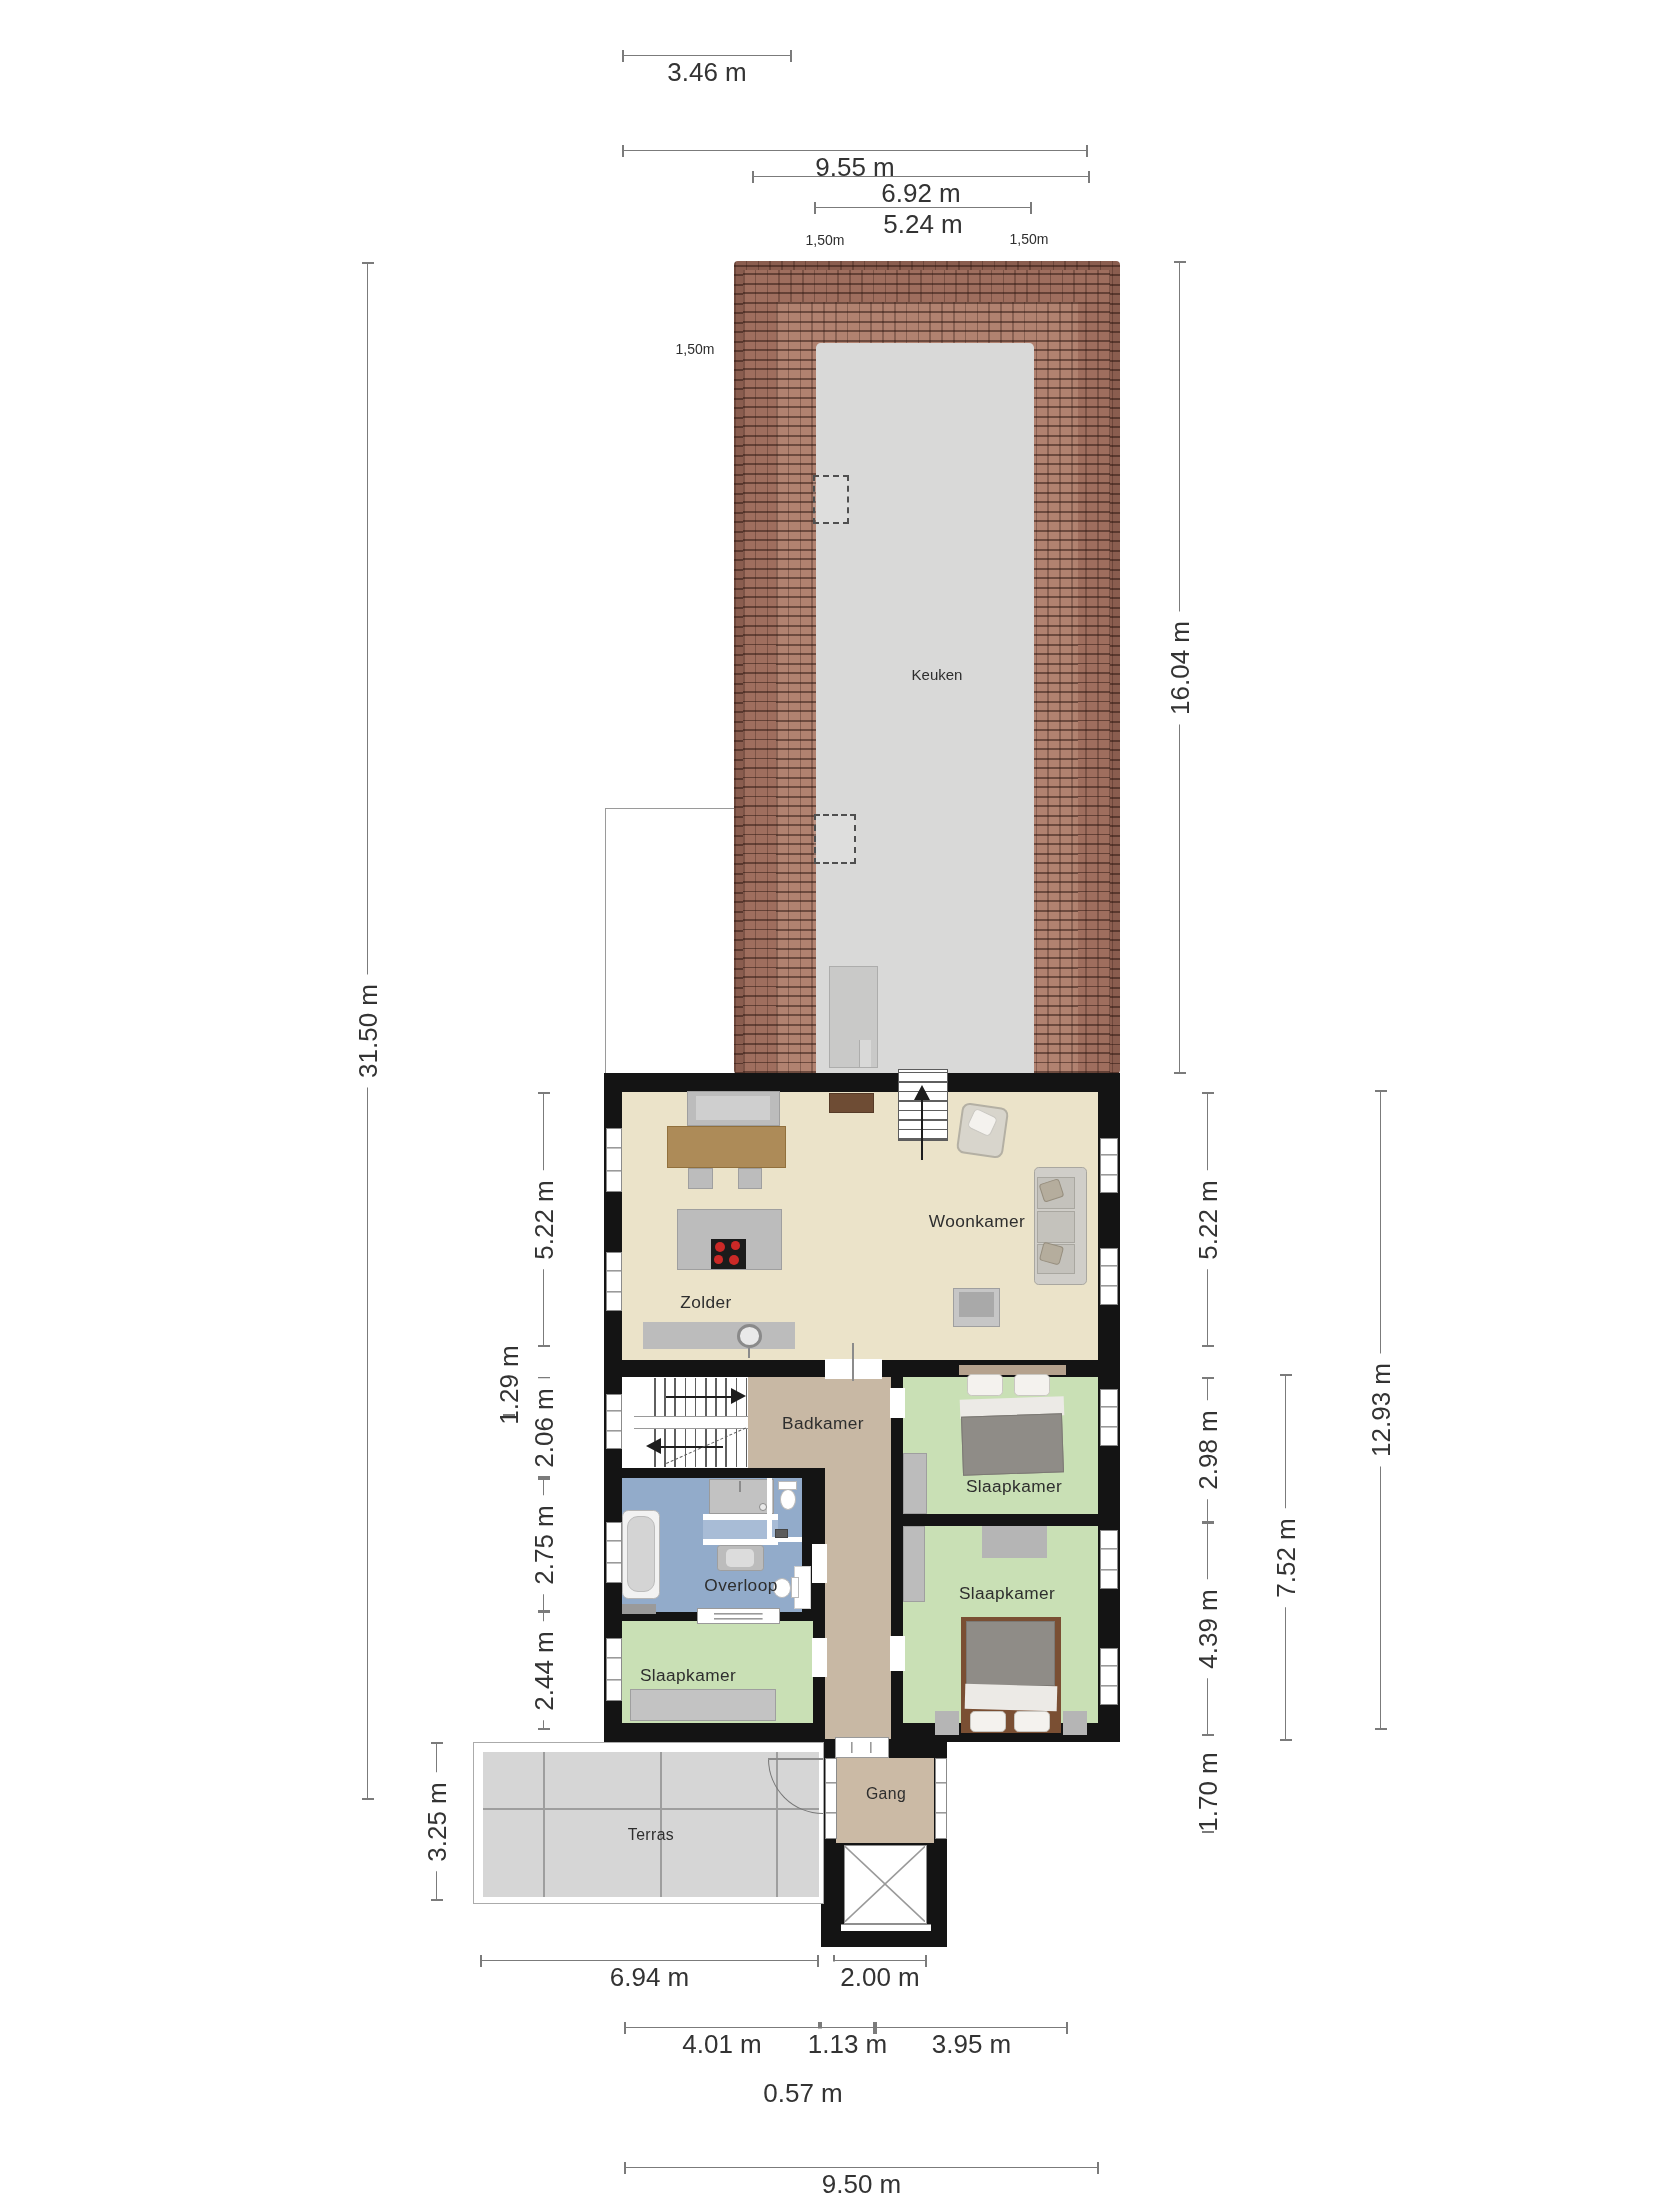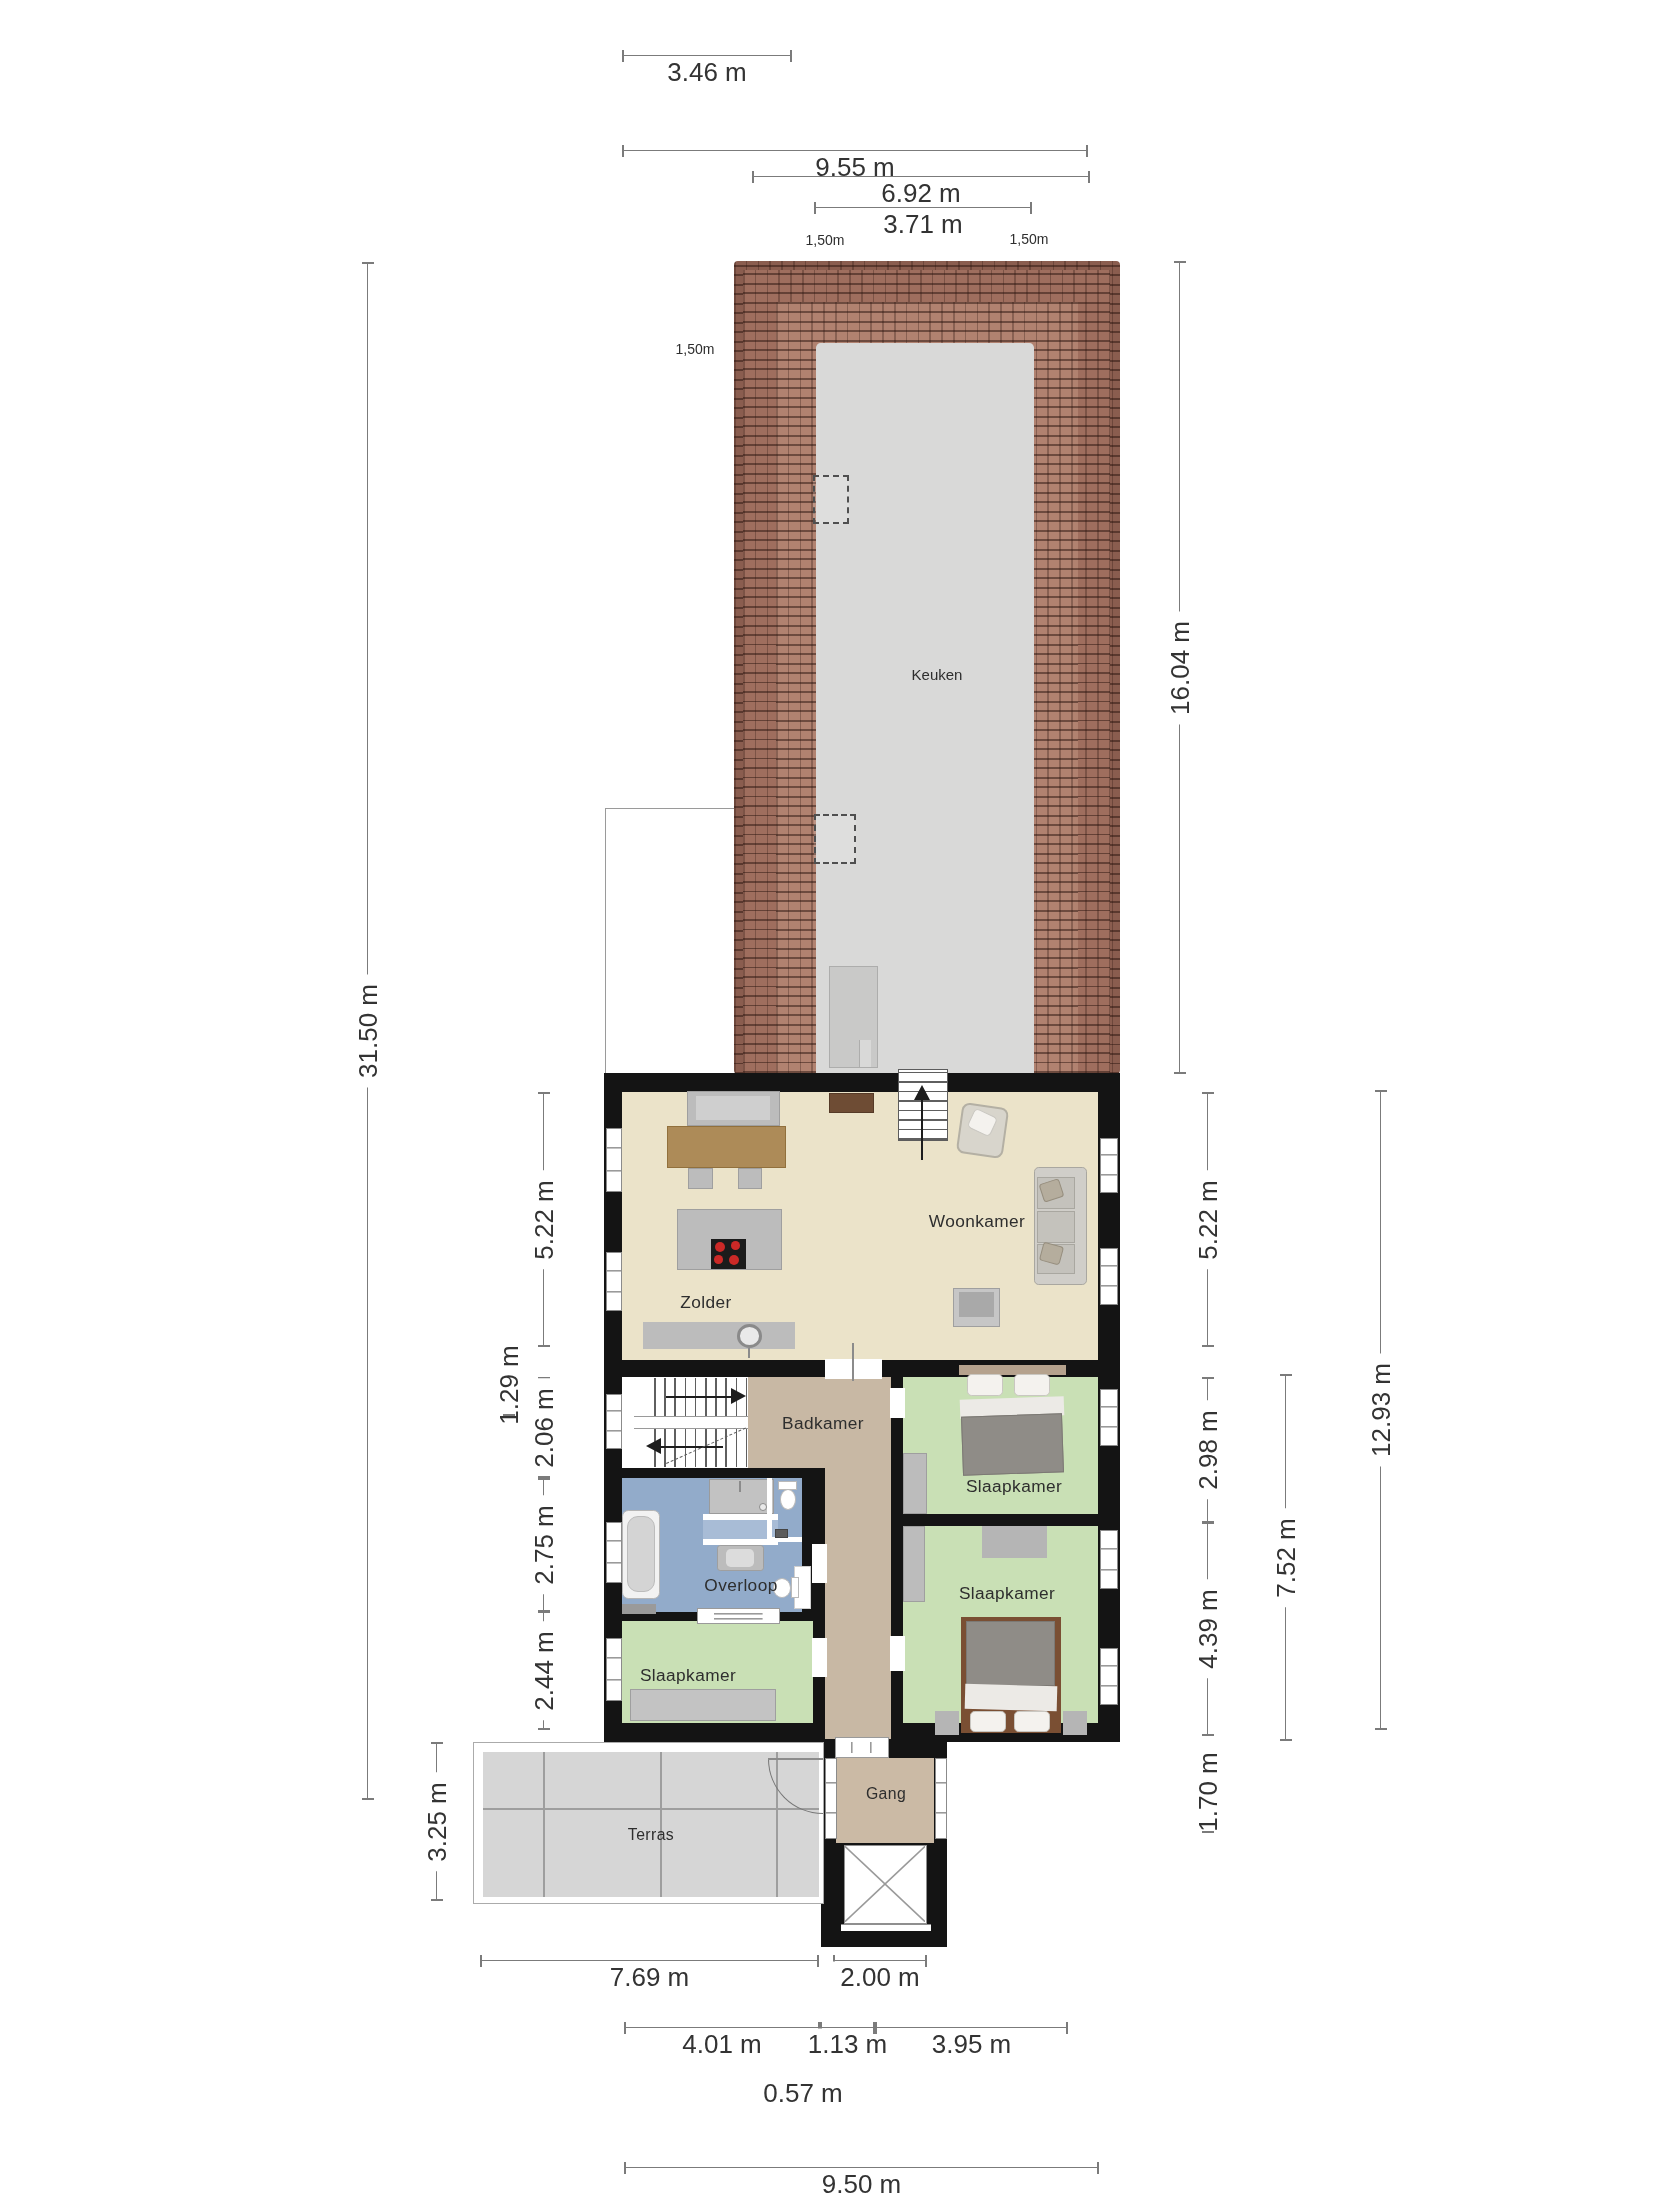--- a/index.html
+++ b/index.html
@@ -260,24 +260,24 @@
       <div class="dim h" style="left: 622px; width: 170px; top: 55px;">
         <span class="dim-label">3.46 m</span>
       </div>
       <div class="dim h" style="left: 622px; width: 466px; top: 150px;">
         <span class="dim-label">9.55 m</span>
       </div>
       <div class="dim h" style="left: 752px; width: 338px; top: 176px;">
         <span class="dim-label">6.92 m</span>
       </div>
       <div class="dim h" style="left: 814px; width: 218px; top: 207px;">
-        <span class="dim-label">3.71 m</span>
+        <span class="dim-label">5.24 m</span>
       </div>
       <div class="dim h" style="left: 480px; width: 339px; top: 1960px;">
-        <span class="dim-label">7.69 m</span>
+        <span class="dim-label">6.94 m</span>
       </div>
       <div class="dim h" style="left: 833px; width: 94px; top: 1960px;">
         <span class="dim-label">2.00 m</span>
       </div>
       <div class="dim h" style="left: 624px; width: 196px; top: 2027px;">
         <span class="dim-label">4.01 m</span>
       </div>
       <div class="dim h" style="left: 820px; width: 55px; top: 2027px;">
         <span class="dim-label">1.13 m</span>
       </div>

